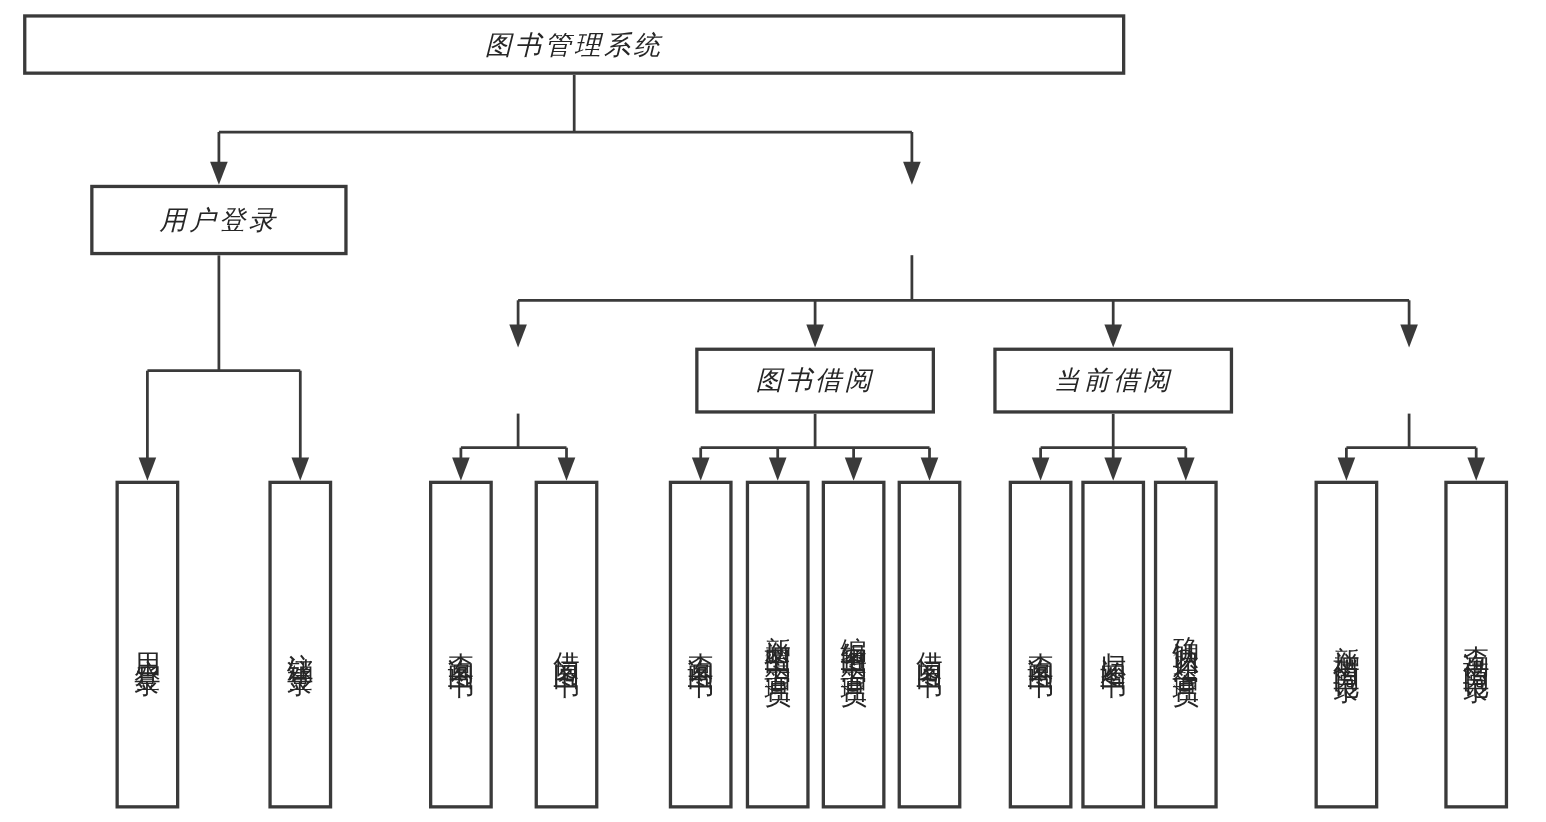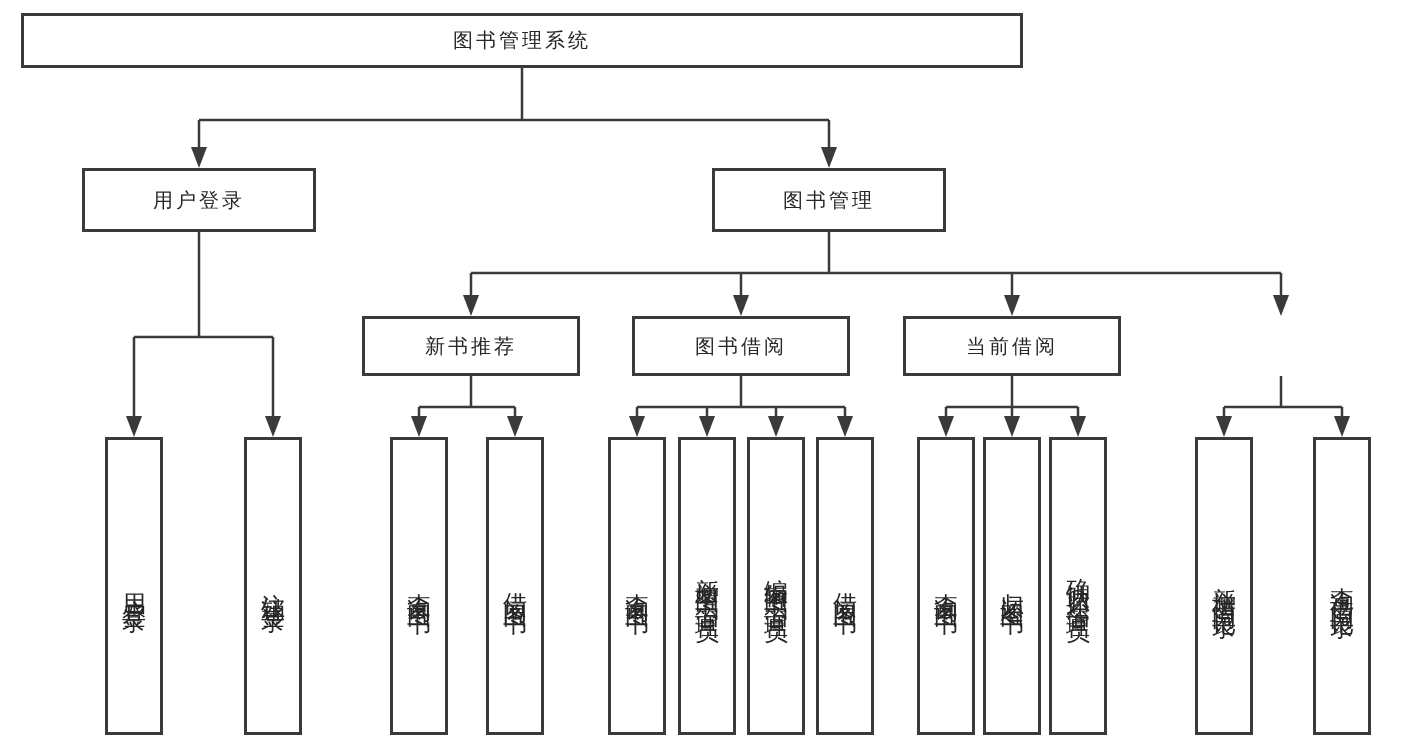--- a/index.html
+++ b/index.html
@@ -16,21 +16,21 @@
   }
   .connectors{position:absolute;left:0;top:0;z-index:1;}
   .connectors .ln{stroke:var(--line);stroke-width:2.5;fill:none;}
   .connectors .ah{fill:var(--line);stroke:none;}
   .box{
     position:absolute;z-index:2;box-sizing:border-box;
     background:#fff;border:3px solid var(--line);
     display:flex;align-items:center;justify-content:center;
     color:var(--text);
   }
-  .hlabel{font-size:20px;letter-spacing:3px;white-space:nowrap;}
+  .hlabel{font-size:24px;letter-spacing:3px;white-space:nowrap;font-style:italic;}
   .leaf{width:58px;height:298px;top:437px;}
   .vlabel{
     writing-mode:vertical-rl;
     font-size:24px;letter-spacing:6px;line-height:1;
     white-space:nowrap;
   }
   .watermark{
     position:absolute;z-index:3;right:6px;top:712px;
     font-size:21px;color:var(--wm);letter-spacing:1px;
     white-space:nowrap;
@@ -103,27 +103,21 @@
     <polygon class="ah" points="1334,416 1350,416 1342,437"></polygon>
   </svg>
 
   <div class="box" style="left:21px;top:13px;width:1002px;height:55px">
     <span class="hlabel">图书管理系统</span>
   </div>
 
   <div class="box" style="left:82px;top:168px;width:234px;height:64px">
     <span class="hlabel">用户登录</span>
   </div>
-  <div class="box" style="left:712px;top:168px;width:234px;height:64px">
-    <span class="hlabel">图书管理</span>
-  </div>
 
-  <div class="box" style="left:362px;top:316px;width:218px;height:60px">
-    <span class="hlabel">新书推荐</span>
-  </div>
   <div class="box" style="left:632px;top:316px;width:218px;height:60px">
     <span class="hlabel">图书借阅</span>
   </div>
   <div class="box" style="left:903px;top:316px;width:218px;height:60px">
     <span class="hlabel">当前借阅</span>
   </div>
 
   <div class="box leaf" style="left:105px">
     <span class="vlabel">用户登录</span>
   </div>

